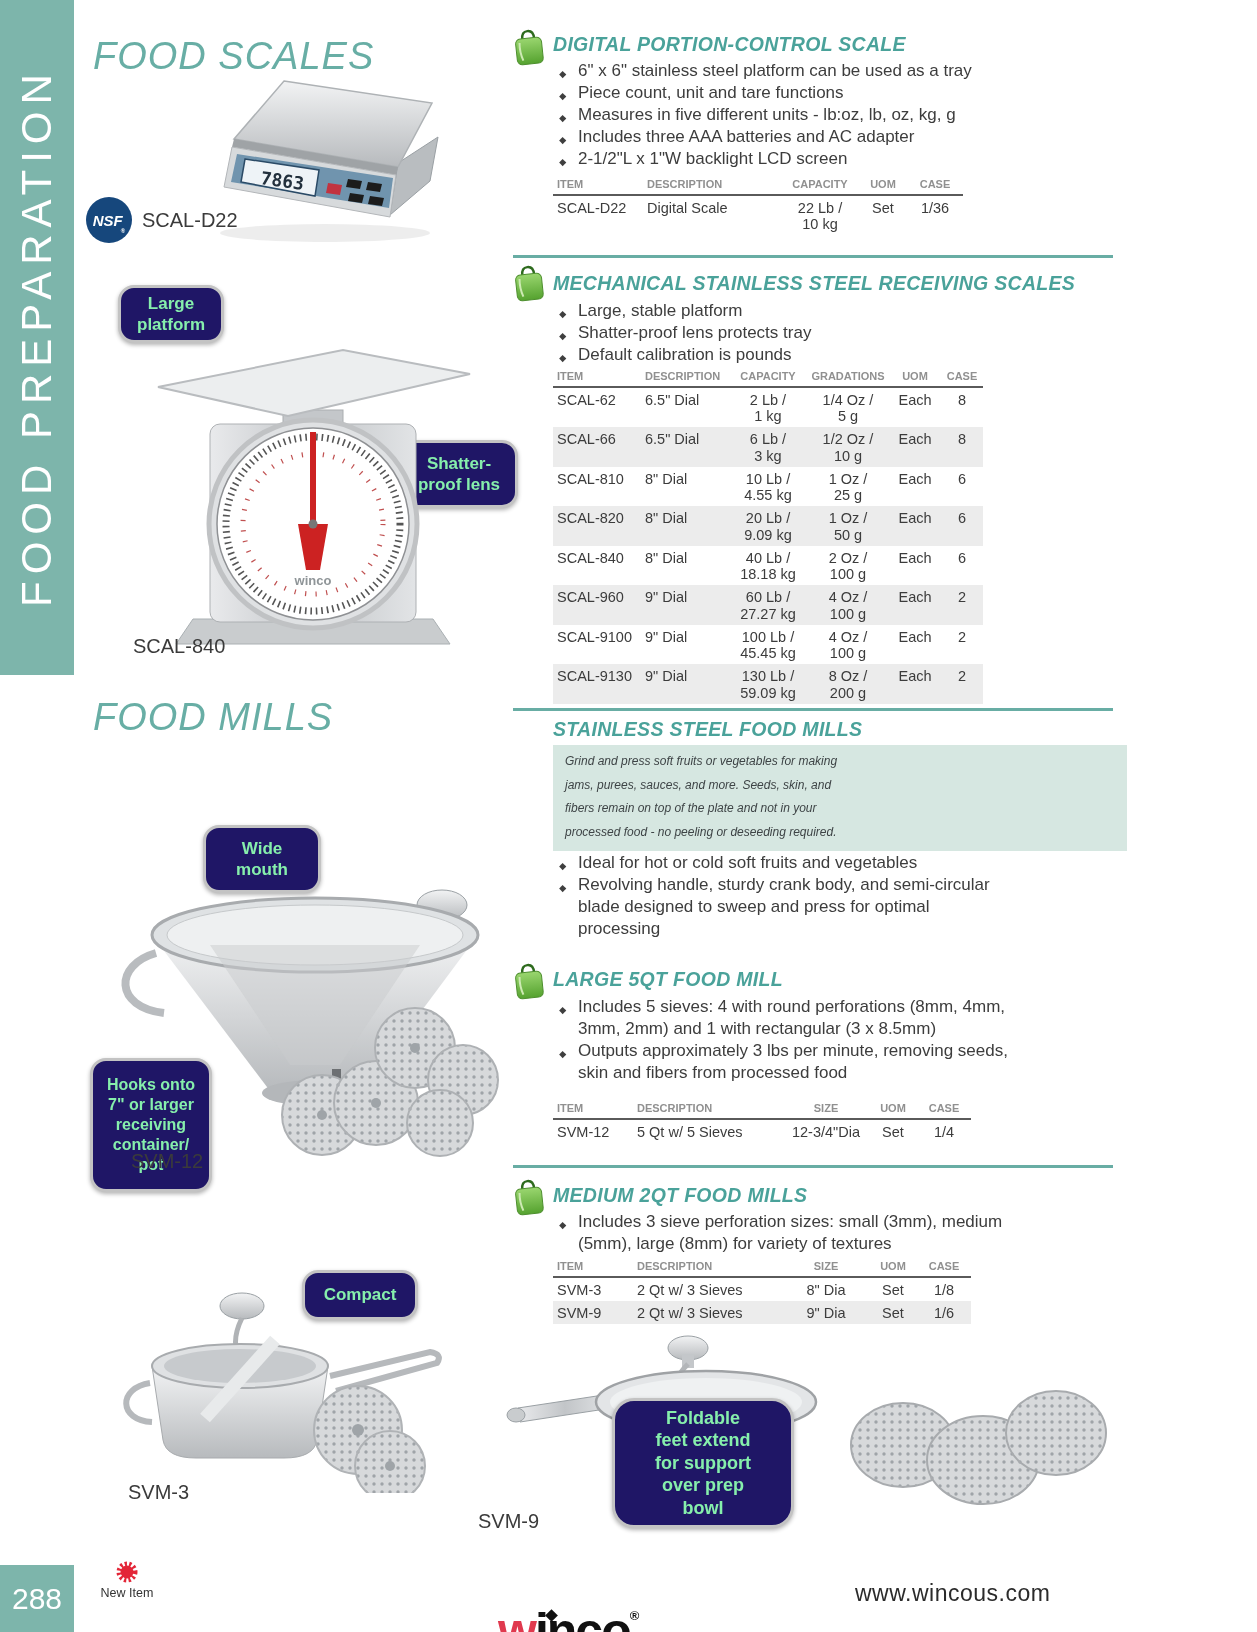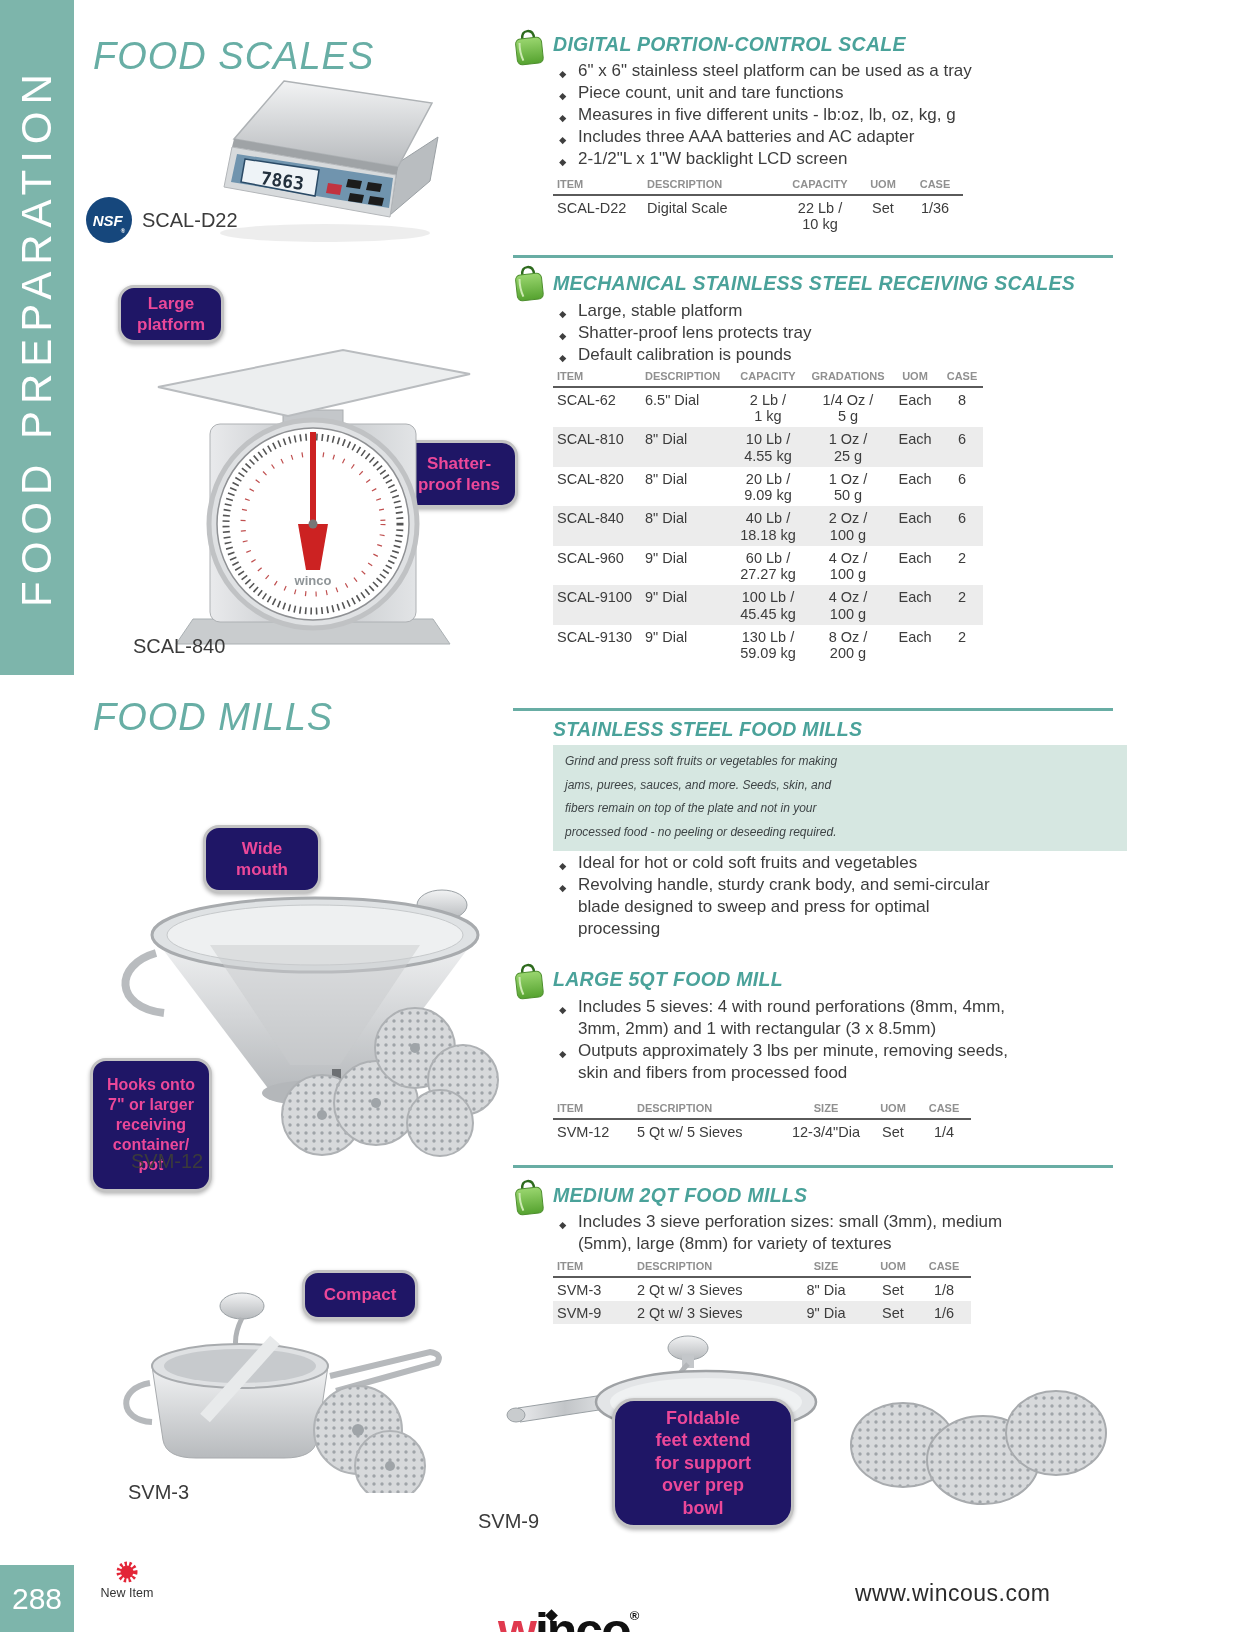--- a/index.html
+++ b/index.html
@@ -45,21 +45,21 @@
   #tbl-mech th:nth-child(1){width:80px}#tbl-mech th:nth-child(2){width:80px}
   #tbl-mech th:nth-child(3){width:70px}#tbl-mech th:nth-child(4){width:74px}
   #tbl-mech th:nth-child(5){width:44px}#tbl-mech th:nth-child(6){width:34px}
   #tbl-svm12,#tbl-svm{width:352px}
   #tbl-svm12 th:nth-child(1){width:72px}#tbl-svm12 th:nth-child(2){width:142px}
   #tbl-svm12 th:nth-child(3){width:78px}#tbl-svm12 th:nth-child(4){width:40px}#tbl-svm12 th:nth-child(5){width:46px}
   #tbl-svm th:nth-child(1){width:72px}#tbl-svm th:nth-child(2){width:142px}
   #tbl-svm th:nth-child(3){width:78px}#tbl-svm th:nth-child(4){width:40px}#tbl-svm th:nth-child(5){width:46px}
 
   
-  .badge{position:absolute;background:#1f1666;color:#ec4899;font-weight:700;
+  .badge{position:absolute;background:#1f1666;color:#86efac;font-weight:700;
          border:3px solid #c3c3c3;border-radius:16px;display:flex;align-items:center;
          justify-content:center;text-align:center;white-space:pre-line;
          box-shadow:0 2px 4px rgba(0,0,0,.3);font-size:17px;line-height:1.25;}
 
   .caption{position:absolute;font-size:20px;color:#3b3b3b;}
 
   .bag{position:absolute;width:32px;height:38px;transform:rotate(-6deg);}
 
   
   .nsf{position:absolute;left:86px;top:197px;width:46px;height:46px;border-radius:50%;
@@ -222,20 +222,30 @@
         </tr>
       </thead>
       <tbody>
         <tr>
           <td class="">SCAL-62</td>
           <td class="">6.5" Dial</td>
           <td class="c">2 Lb /
 1 kg</td>
           <td class="c">1/4 Oz /
 5 g</td>
+          <td class="c">Each</td>
+          <td class="c">8</td>
+        </tr>
+        <tr>
+          <td class="">SCAL-66</td>
+          <td class="">6.5" Dial</td>
+          <td class="c">6 Lb /
+3 kg</td>
+          <td class="c">1/2 Oz /
+10 g</td>
           <td class="c">Each</td>
           <td class="c">8</td>
         </tr>
         <tr>
           <td class="">SCAL-810</td>
           <td class="">8" Dial</td>
           <td class="c">10 Lb /
 4.55 kg</td>
           <td class="c">1 Oz /
 25 g</td>

